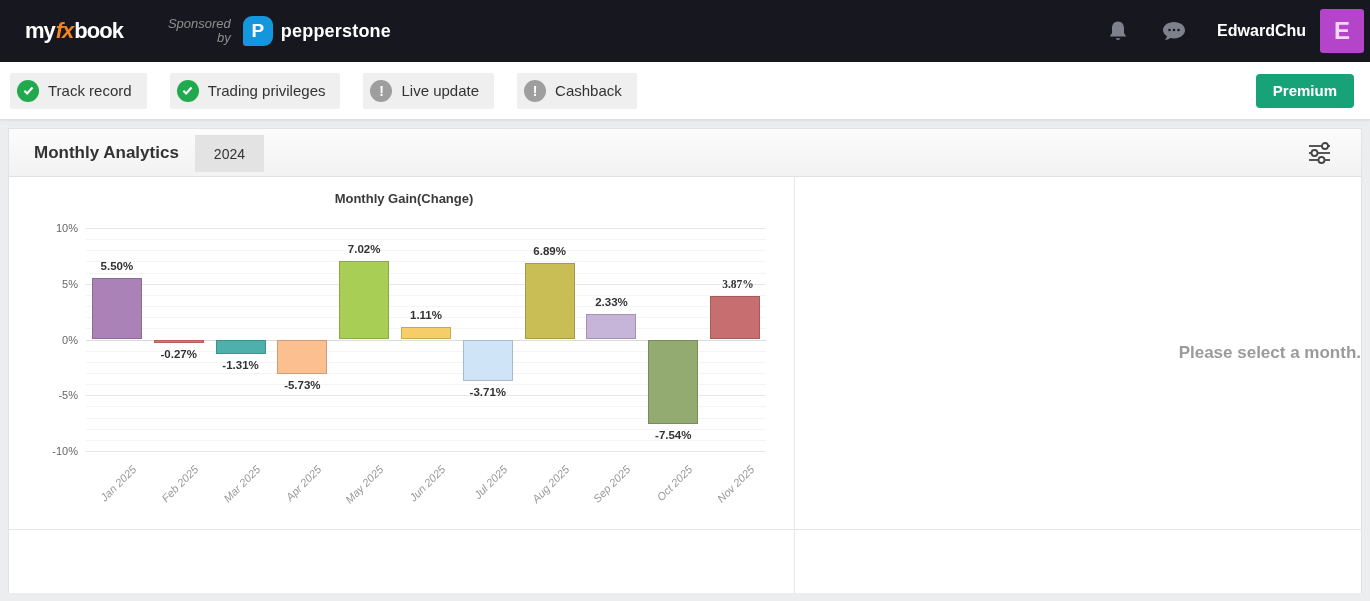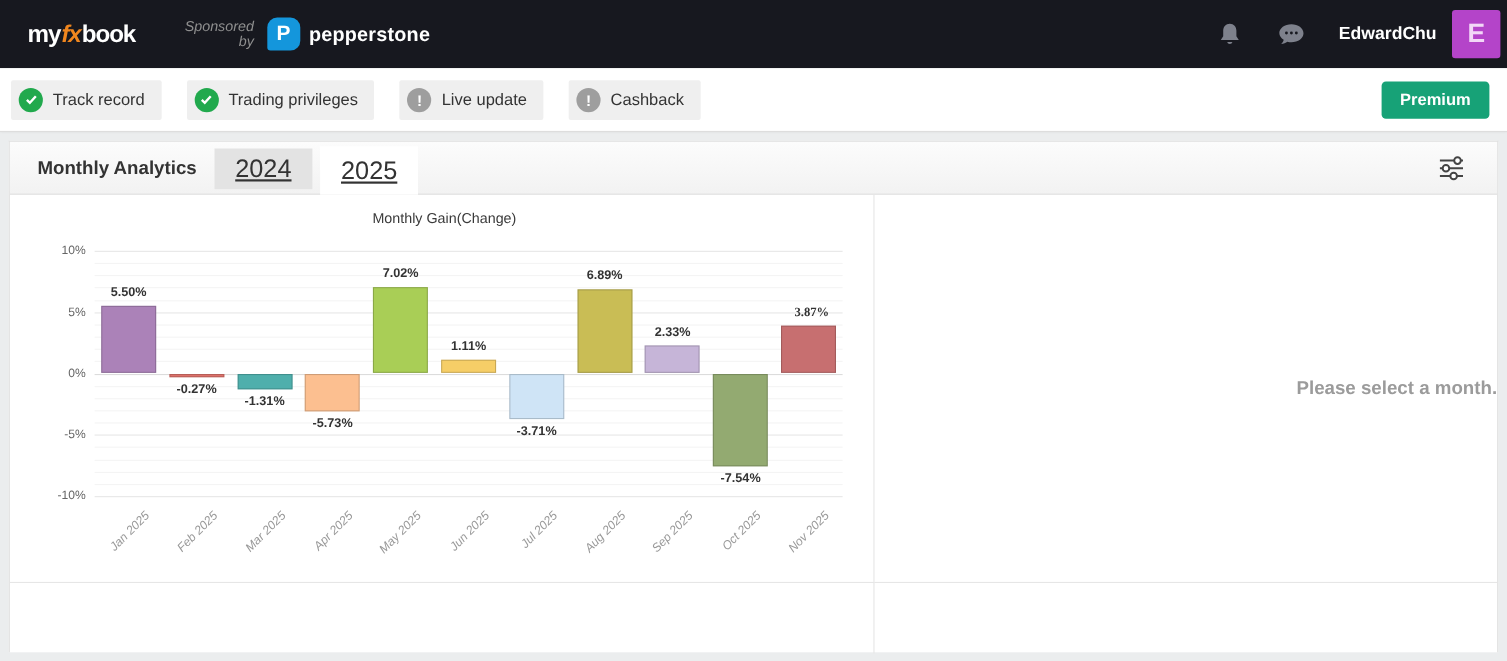--- a/index.html
+++ b/index.html
@@ -30,36 +30,36 @@
   .excl { color:#fff; font-weight:bold; font-size:14px; line-height:1; }
   .badge-label { font-size:15px; color:#333; white-space:nowrap; }
   .premium-btn { margin-left:auto; height:34px; padding:0 17px; border:none; border-radius:4px;
     color:#fff; font-size:15px; font-weight:bold; cursor:pointer; font-family:inherit; }
 
   
   .card { margin:8px 8px 0 8px; height:465px; background:#fff; border:1px solid #e2e2e2; border-bottom:none; }
   .tab-strip { height:48px; background:linear-gradient(#fcfcfc,#f2f2f2); display:flex; align-items:flex-end; position:relative; }
   .strip-border { position:absolute; left:0; right:0; bottom:0; height:1px; background:#e0e0e0; z-index:1; }
   .section-title { font-size:17px; font-weight:bold; color:#333; align-self:center; margin:0 16px 0 25px; }
-  .tab { font-size:23px; color:#333; padding:0 19px; display:flex; align-items:center; cursor:pointer;
-    height:37px; margin-bottom:5px; background:#e3e3e3; position:relative; z-index:0;text-decoration:underline; }
+  .tab { font-size:14px; color:#333; padding:0 19px; display:flex; align-items:center; cursor:pointer;
+    height:37px; margin-bottom:5px; background:#e3e3e3; position:relative; z-index:0; }
   .tab + .tab { margin-left:7px; }
   .tab.active { background:#fff; height:44px; margin-bottom:0; z-index:2; }
   .filter-btn { margin-left:auto; margin-right:28px; align-self:center; cursor:pointer; display:flex; }
 
   .content-grid { display:grid; grid-template-columns:786px 1fr; grid-template-rows:352px 1fr; height:417px; }
   .chart-panel { border-right:1px solid #e6e6e6; position:relative; }
   .detail-panel { display:flex; align-items:center; justify-content:flex-end; }
   .placeholder { color:#9b9b9b; font-size:17px; font-weight:bold; }
   .bottom-left { border-right:1px solid #e6e6e6; border-top:1px solid #e6e6e6; }
   .bottom-right { border-top:1px solid #e6e6e6; }
 
   
   .chart-title { position:absolute; left:30px; top:14px; width:730px; text-align:center;
-    font-size:13px; font-weight:normal; color:#3a3a3a; }
+    font-size:13px; font-weight:bold; color:#3a3a3a; }
   #plot { position:absolute; left:77px; top:51px; width:680px; height:223px; }
   .gridline { position:absolute; left:0; width:680px; height:1px; background:#f4f4f4; }
   .gridline.major { background:#e7e7e7; }
   .gridline.zero { background:#dcdcdc; }
   .ytick { position:absolute; left:-58px; width:50px; text-align:right; font-size:11px; color:#666; }
   .bar { position:absolute; border:1px solid rgba(0,0,0,0.18); cursor:pointer; }
   .bar-label { position:absolute; width:64px; text-align:center; font-size:11.5px; font-weight:600; color:#333; white-space:nowrap; }
   .x-label { position:absolute; width:80px; text-align:right; transform:rotate(-45deg); transform-origin:100% 0;
     font-size:11px; font-style:italic; color:#999; white-space:nowrap; }
 </style>
@@ -129,21 +129,20 @@
         <span class="badge-label">Cashback</span>
       </div>
     </div>
   <button class="premium-btn" style="background: rgb(23, 162, 119);">Premium</button>
 </div>
 
 <section class="card">
   <div class="tab-strip">
     <div class="section-title">Monthly Analytics</div>
     <div class="tab" id="tab0">2024</div>
-    <div class="tab active" id="tab1">2025</div>
     <div class="filter-btn">
       <svg width="27" height="24" viewBox="0 0 27 24" xmlns="http://www.w3.org/2000/svg" fill="none" stroke="#444" stroke-width="1.8">
         <line x1="3" y1="5" x2="24" y2="5"></line>
           <circle cx="19" cy="5" r="3" fill="#fff"></circle>
         <line x1="3" y1="12" x2="24" y2="12"></line>
           <circle cx="8.5" cy="12" r="3" fill="#fff"></circle>
         <line x1="3" y1="19" x2="24" y2="19"></line>
           <circle cx="15.5" cy="19" r="3" fill="#fff"></circle>
       </svg>
     </div>

